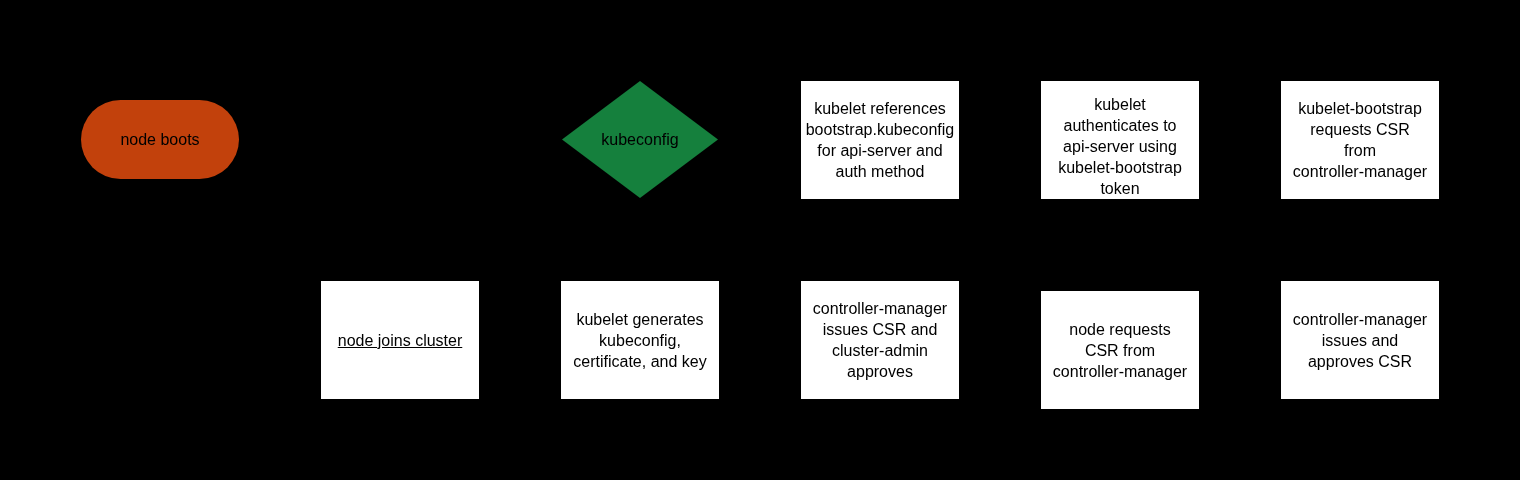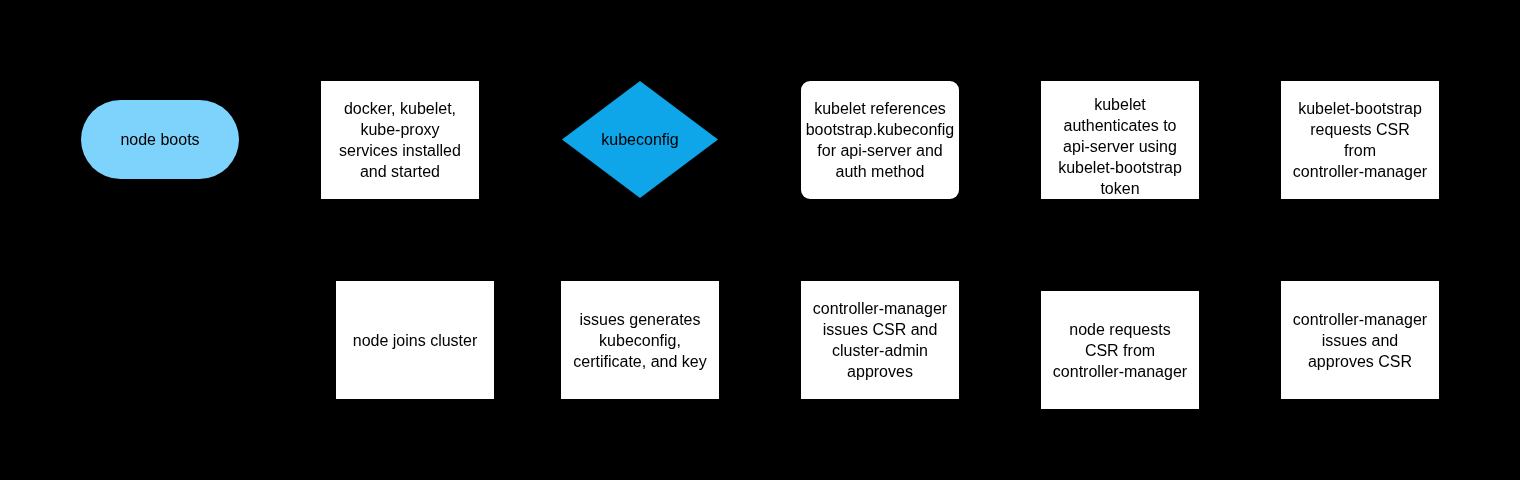--- a/index.html
+++ b/index.html
@@ -28,59 +28,53 @@
   }
   .process {
     width: 158px;
     height: 118px;
     background: #ffffff;
     overflow: hidden;
   }
   .terminator {
     width: 158px;
     height: 79px;
-    background: #7dd3fc;
+    background: #c2410c;
     border-radius: 40px;
   }
   .decision {
     width: 156px;
     height: 117px;
-    background: #0ea5e9;
+    background: #15803d;
     clip-path: polygon(50% 0%, 100% 50%, 50% 100%, 0% 50%);
   }
   
   .p-r1c1 { left: 81px;   top: 100px; }
   .p-r1c2 { left: 321px;  top: 81px;  }
   .p-r1c3 { left: 562px;  top: 81px;  }
-  .p-r1c4 { left: 801px;  top: 81px; border-radius: 9px;  }
+  .p-r1c4 { left: 801px;  top: 81px;  }
   .p-r1c5 { left: 1041px; top: 81px; align-items: flex-end;  }
   .p-r1c6 { left: 1281px; top: 81px;  }
   .p-r2c1 { left: 81px;   top: 300px; }
-  .p-r2c2 { left: 336px;  top: 281px; }
+  .p-r2c2 { left: 321px;  top: 281px; text-decoration: underline; }
   .p-r2c3 { left: 561px;  top: 281px; }
   .p-r2c4 { left: 801px;  top: 281px; }
   .p-r2c5 { left: 1041px; top: 281px; margin-top: 10px; }
   .p-r2c6 { left: 1281px; top: 281px; }
   .label { display: block; max-width: 100%; }
 </style>
 </head>
 <body>
 
 <div class="canvas">
 
   <div class="node terminator p-r1c1">
     <span class="label">node boots</span>
   </div>
 
-  <div class="node process p-r1c2">
-    <span class="label">docker, kubelet,
-kube-proxy
-services installed
-and started</span>
-  </div>
 
   <div class="node decision p-r1c3">
     <span class="label">kubeconfig</span>
   </div>
 
   <div class="node process p-r1c4">
     <span class="label">kubelet references
 bootstrap.kubeconfig
 for api-server and
 auth method</span>
@@ -100,21 +94,21 @@
 from
 controller-manager</span>
   </div>
 
 
   <div class="node process p-r2c2">
     <span class="label">node joins cluster</span>
   </div>
 
   <div class="node process p-r2c3">
-    <span class="label">issues generates
+    <span class="label">kubelet generates
 kubeconfig,
 certificate, and key</span>
   </div>
 
   <div class="node process p-r2c4">
     <span class="label">controller-manager
 issues CSR and
 cluster-admin
 approves</span>
   </div>

